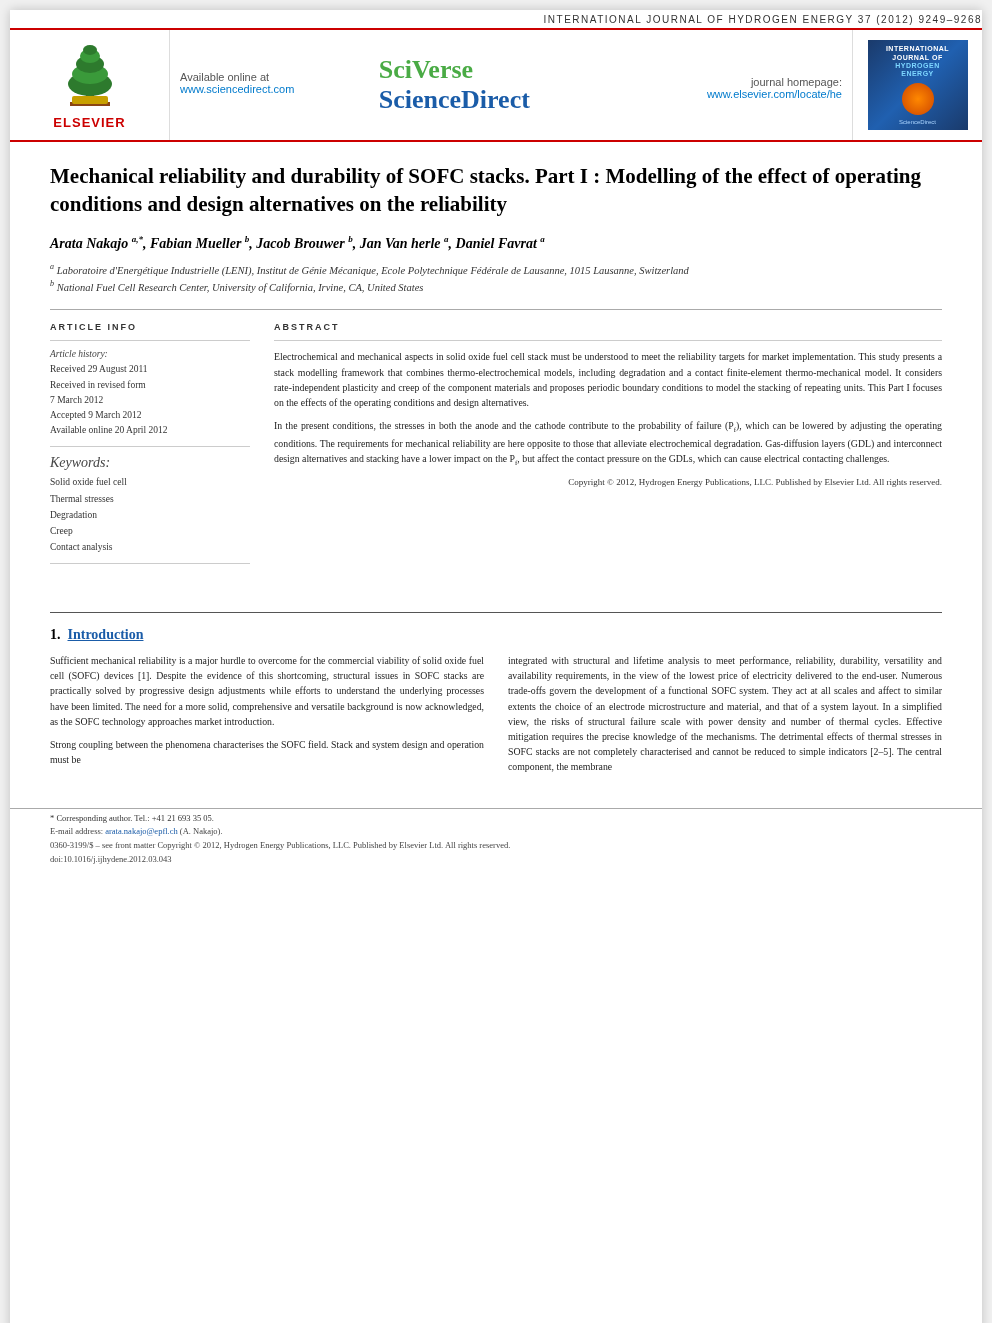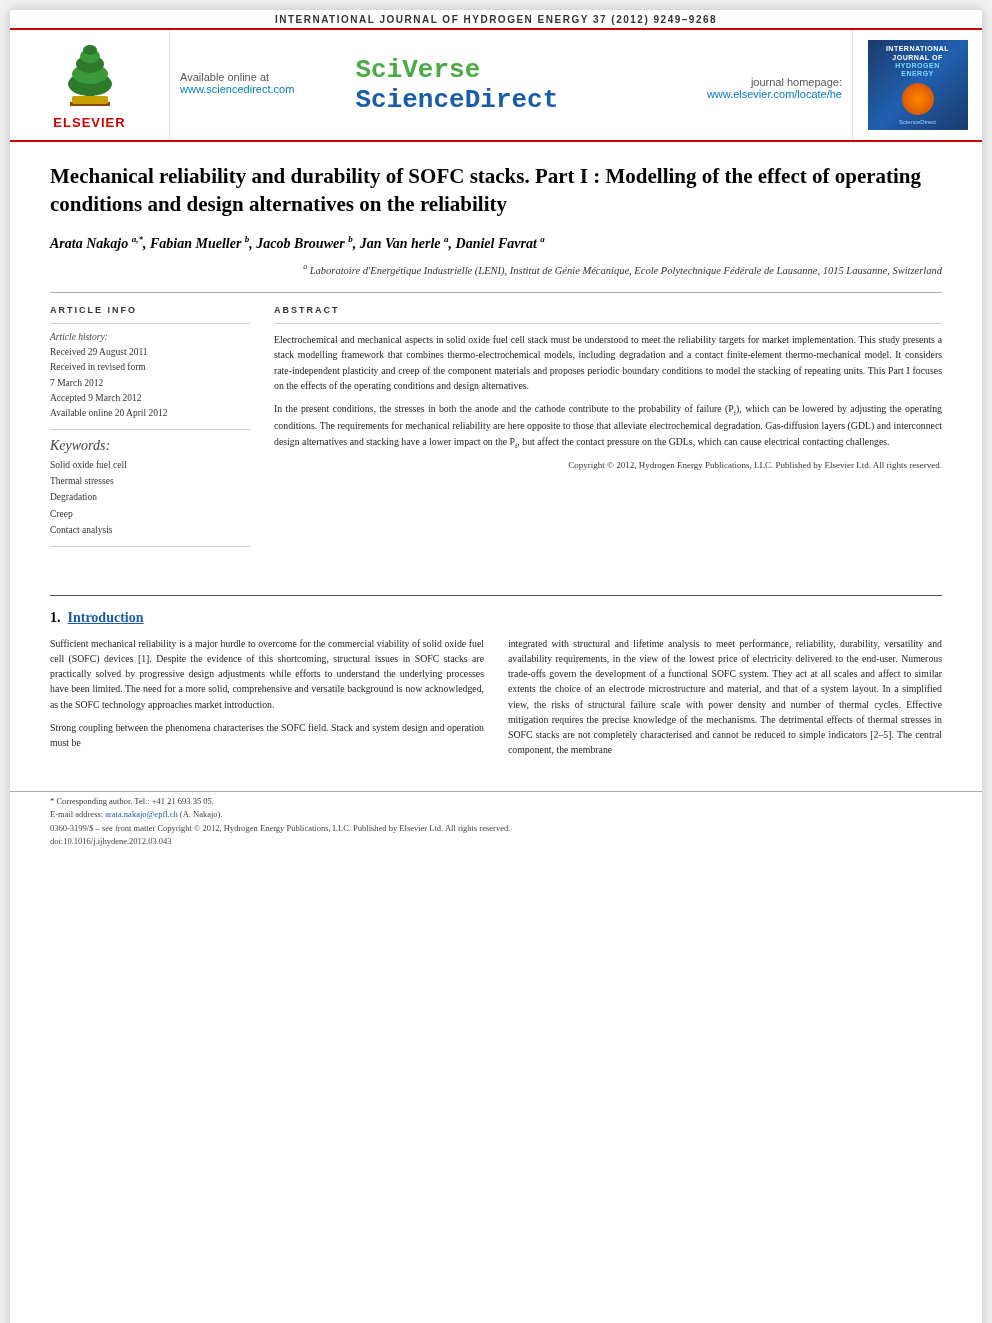--- a/index.html
+++ b/index.html
@@ -14,27 +14,26 @@
       width: 992px;
       min-height: 1323px;
       background: #fff;
       padding: 0;
       box-shadow: 0 0 10px rgba(0,0,0,0.2);
     }
     
     .journal-header-bar {
       background: #fff;
       border-bottom: 2px solid #c00;
-      text-align: center;
+      text-align: right;
       padding: 4px 0 3px;
       font-size: 10px;
       letter-spacing: 1.5px;
       color: #333;
       font-family: Arial, sans-serif;
-      font-weight: bold;
     }
     
     .header-area {
       display: flex;
       align-items: stretch;
       border-bottom: 2px solid #c00;
       padding: 0;
     }
     .elsevier-logo-section {
       width: 160px;
@@ -71,21 +70,21 @@
       color: #555;
       font-family: Arial, sans-serif;
       margin-bottom: 4px;
     }
     .available-online a {
       color: #007acc;
       text-decoration: none;
     }
     .sciencedirect-logo {
       font-size: 26px;
-      font-family: Liberation Mono, monospace;
+      font-family: Liberation Serif, serif;
       font-weight: bold;
     }
     .sci-green { color: #4aab45; }
     .sci-blue { color: #1a5ca8; }
     .journal-homepage {
       font-size: 11px;
       color: #555;
       font-family: Arial, sans-serif;
       margin-top: 6px;
       text-align: right;
@@ -155,21 +154,21 @@
     }
     .authors sup { font-size: 9px; }
     
     .affiliations {
       font-size: 10.5px;
       color: #333;
       margin-bottom: 14px;
       line-height: 1.5;
     }
     .affiliations sup { font-size: 8px; }
-    .affil-line { font-style: italic; text-align: right; }
+    .affil-line { font-style: italic; }
     
     .divider {
       border: none;
       border-top: 1px solid #aaa;
       margin: 10px 0;
     }
     .divider-thin {
       border: none;
       border-top: 0.5px solid #ccc;
       margin: 8px 0;
@@ -347,20 +346,21 @@
   <div class="main-content">
 
     <div class="paper-title">Mechanical reliability and durability of SOFC stacks. Part I : Modelling of the effect of operating conditions and design alternatives on the reliability</div>
 
     <div class="authors">
       Arata Nakajo <sup>a,*</sup>, Fabian Mueller <sup>b</sup>, Jacob Brouwer <sup>b</sup>, Jan Van herle <sup>a</sup>, Daniel Favrat <sup>a</sup>
     </div>
 
     <div class="affiliations">
       <div class="affil-line"><sup>a</sup> Laboratoire d'Energétique Industrielle (LENI), Institut de Génie Mécanique, Ecole Polytechnique Fédérale de Lausanne, 1015 Lausanne, Switzerland</div>
+      <div class="affil-line"><sup>b</sup> National Fuel Cell Research Center, University of California, Irvine, CA, United States</div>
     </div>
 
     <hr class="divider">
 
     <div class="two-col">
 
       <div class="col-left">
         <div class="section-label">ARTICLE INFO</div>
         <hr class="divider-thin">
 

